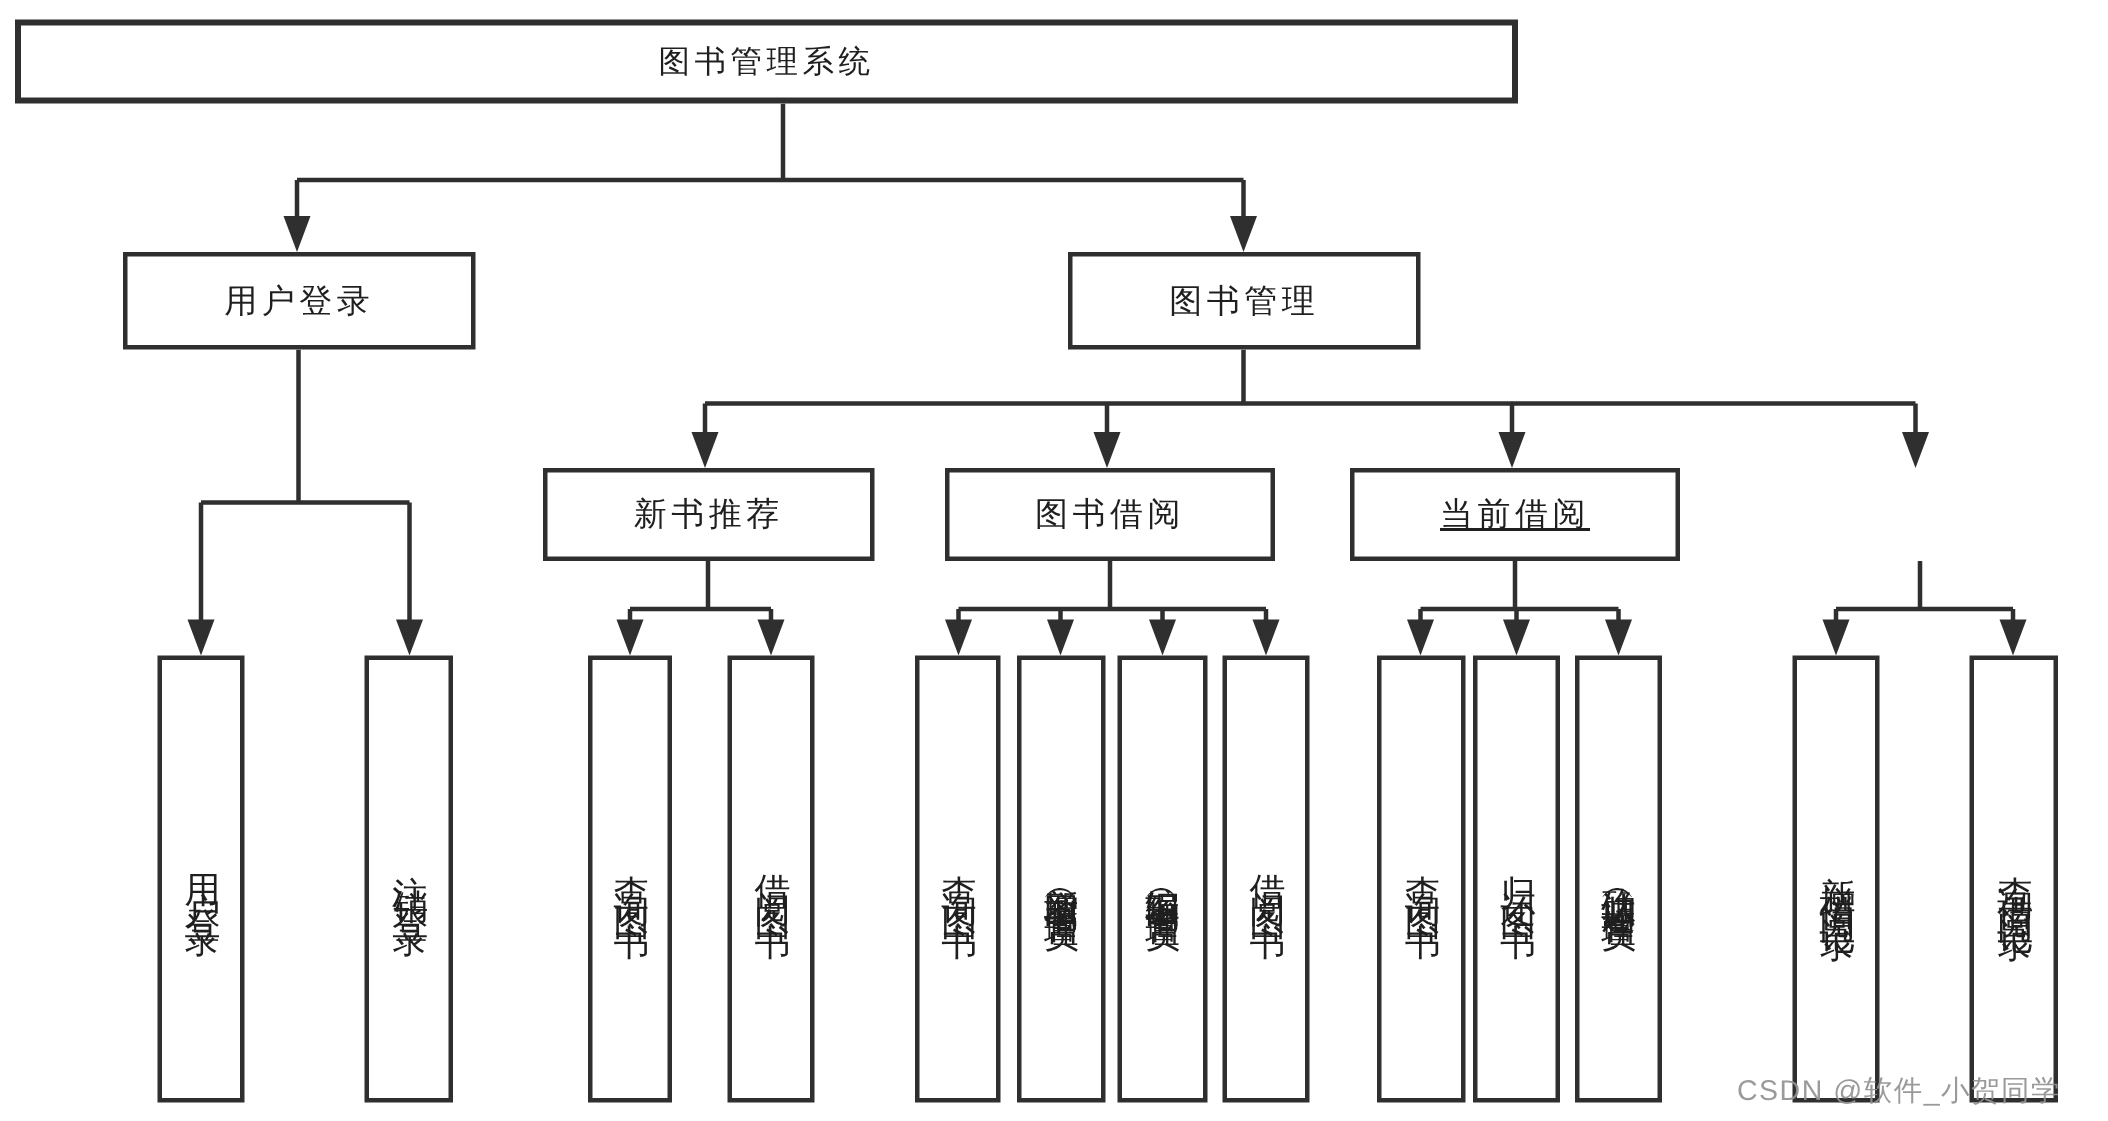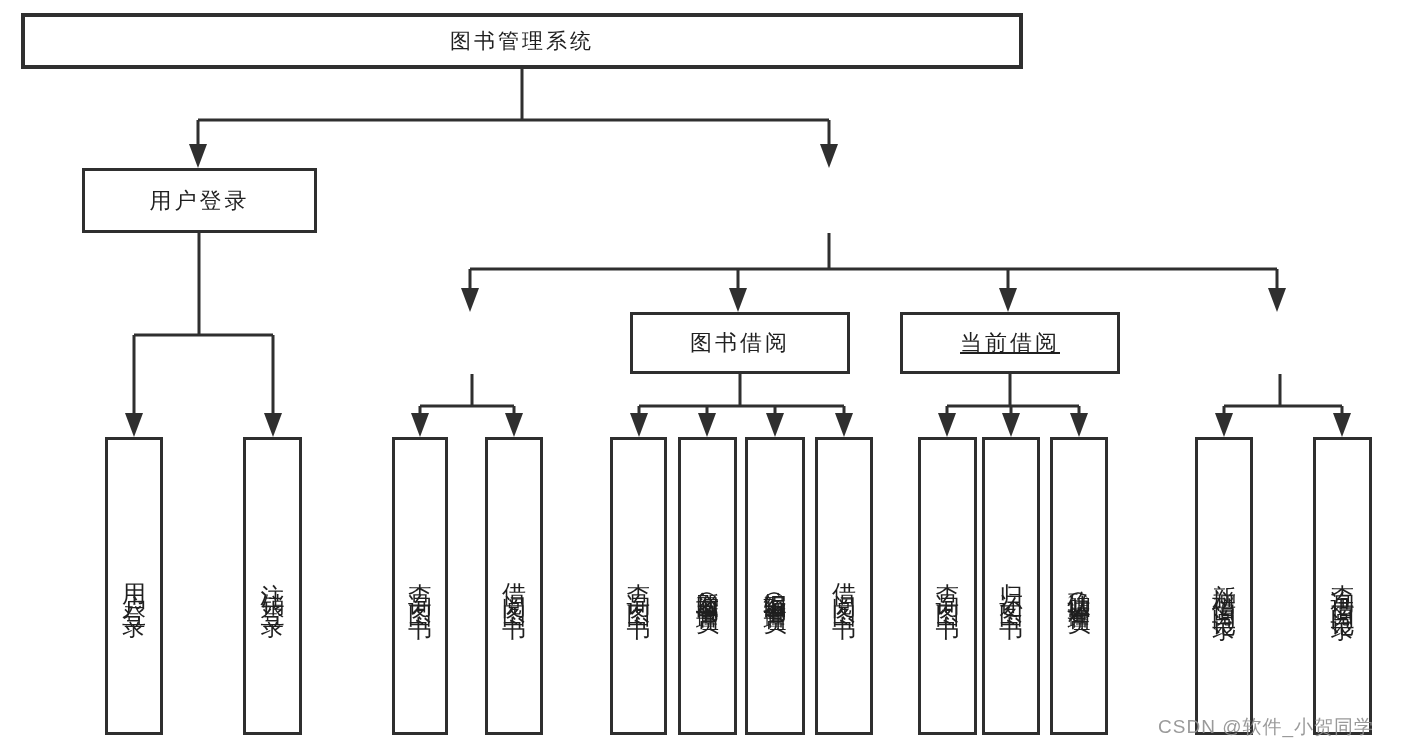--- a/index.html
+++ b/index.html
@@ -28,21 +28,21 @@
     position: absolute;
     background: #ffffff;
     border: 3px solid #2f2f2f;
     box-sizing: border-box;
     display: flex;
     align-items: center;
     justify-content: center;
     z-index: 2;
   }
   .root {
-    left: 21px;
+    left: 10px;
     top: 13px;
     width: 1002px;
     height: 56px;
     border-width: 4px;
     font-size: 21px;
     letter-spacing: 3px;
   }
   .lvl2 {
     top: 168px;
     width: 235px;
@@ -135,21 +135,27 @@
     </g>
   </svg>
 
   <div class="box root">
     <span>图书管理系统</span>
   </div>
 
   <div class="box lvl2" style="left:82px;">
     <span>用户登录</span>
   </div>
-
+  <div class="box lvl2" style="left:712px;">
+    <span>图书管理</span>
+  </div>
+
+  <div class="box lvl3" style="left:362px;width:221px;">
+    <span>新书推荐</span>
+  </div>
   <div class="box lvl3" style="left:630px;">
     <span>图书借阅</span>
   </div>
   <div class="box lvl3" style="left:900px;text-decoration:underline;">
     <span>当前借阅</span>
   </div>
 
   <div class="box leaf" style="left:105px;width:58px;">
     <span class="vtext">用户登录</span>
   </div>

